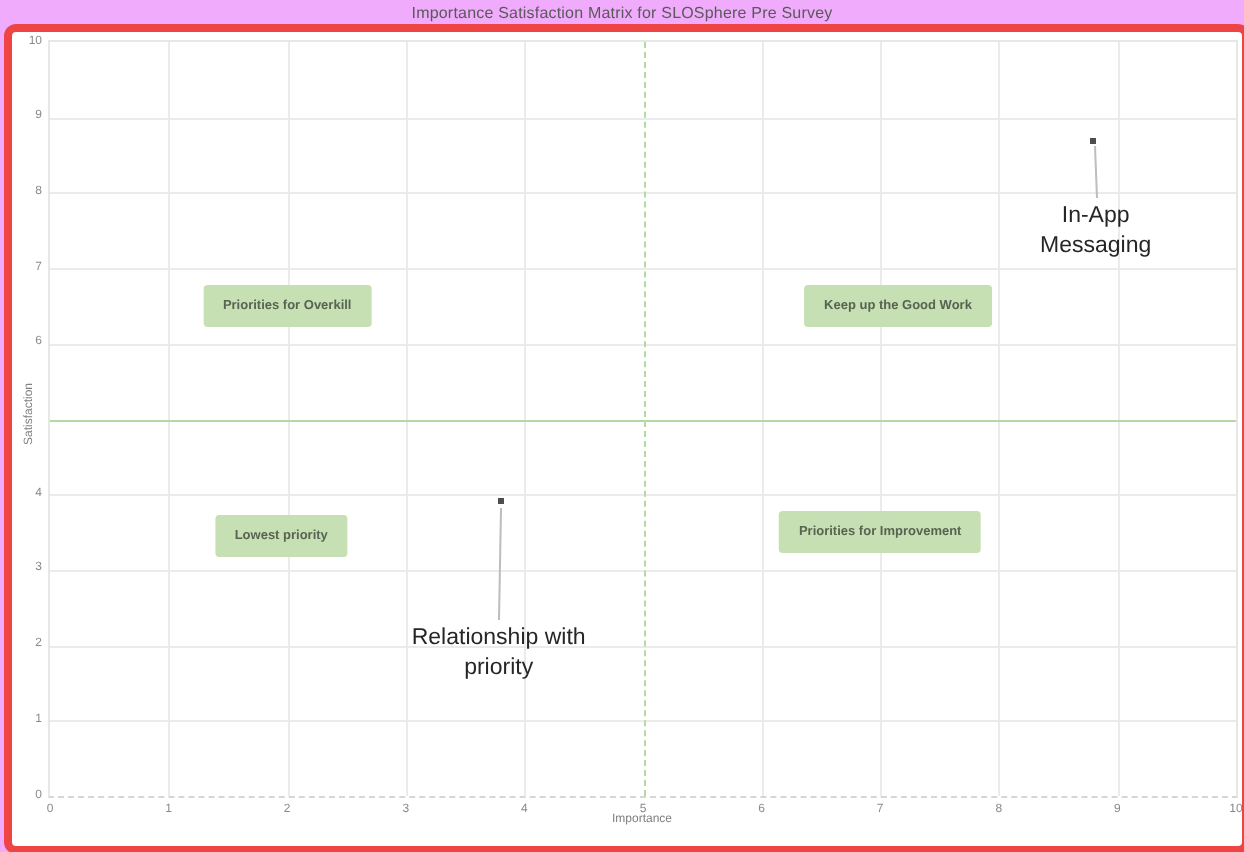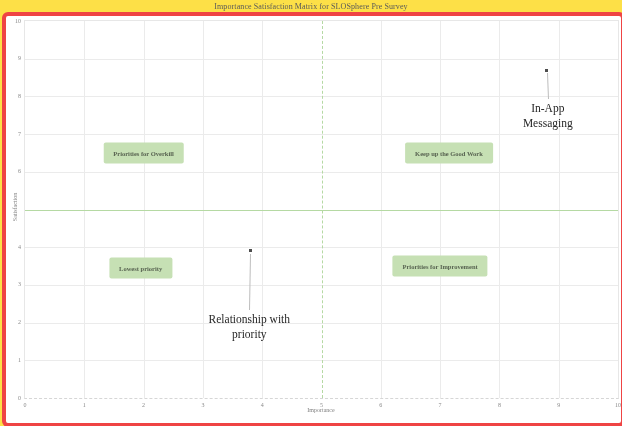--- a/index.html
+++ b/index.html
@@ -1,17 +1,17 @@
 <!DOCTYPE html>
 <html><head>
 <meta charset="utf-8">
 <style>
   html,body{margin:0;padding:0;background:#fff;}
   body{width:622px;height:426px;font-family:"Liberation Sans",sans-serif;overflow:hidden;}
-  .stage{position:relative;width:622px;height:426px;background:#fde047;font-family:Liberation Serif, serif;}
+  .stage{position:relative;width:622px;height:426px;background:#f0abfc;}
   .chart-title{position:absolute;top:2px;left:0;right:0;text-align:center;
     font-size:8px;color:#595959;letter-spacing:.1px;}
   .card{position:absolute;left:2px;top:12px;width:615px;height:407px;
     border:4px solid #ef4444;border-radius:6px;background:#fff;}
   .plot{position:absolute;left:18px;top:4px;width:593px;height:377px;
     border-top:1px solid #e7e7e7;border-left:1px solid #e7e7e7;border-right:1px solid #e7e7e7;
     border-bottom:1px dashed #d6d6d6;}
   .gridline-v{position:absolute;top:0;width:1px;height:100%;background:#ebebeb;}
   .gridline-h{position:absolute;left:0;height:1px;width:100%;background:#ebebeb;}
   .crosshair-v{position:absolute;top:0;width:0;height:100%;border-left:1px dashed #b5d9a3;}

